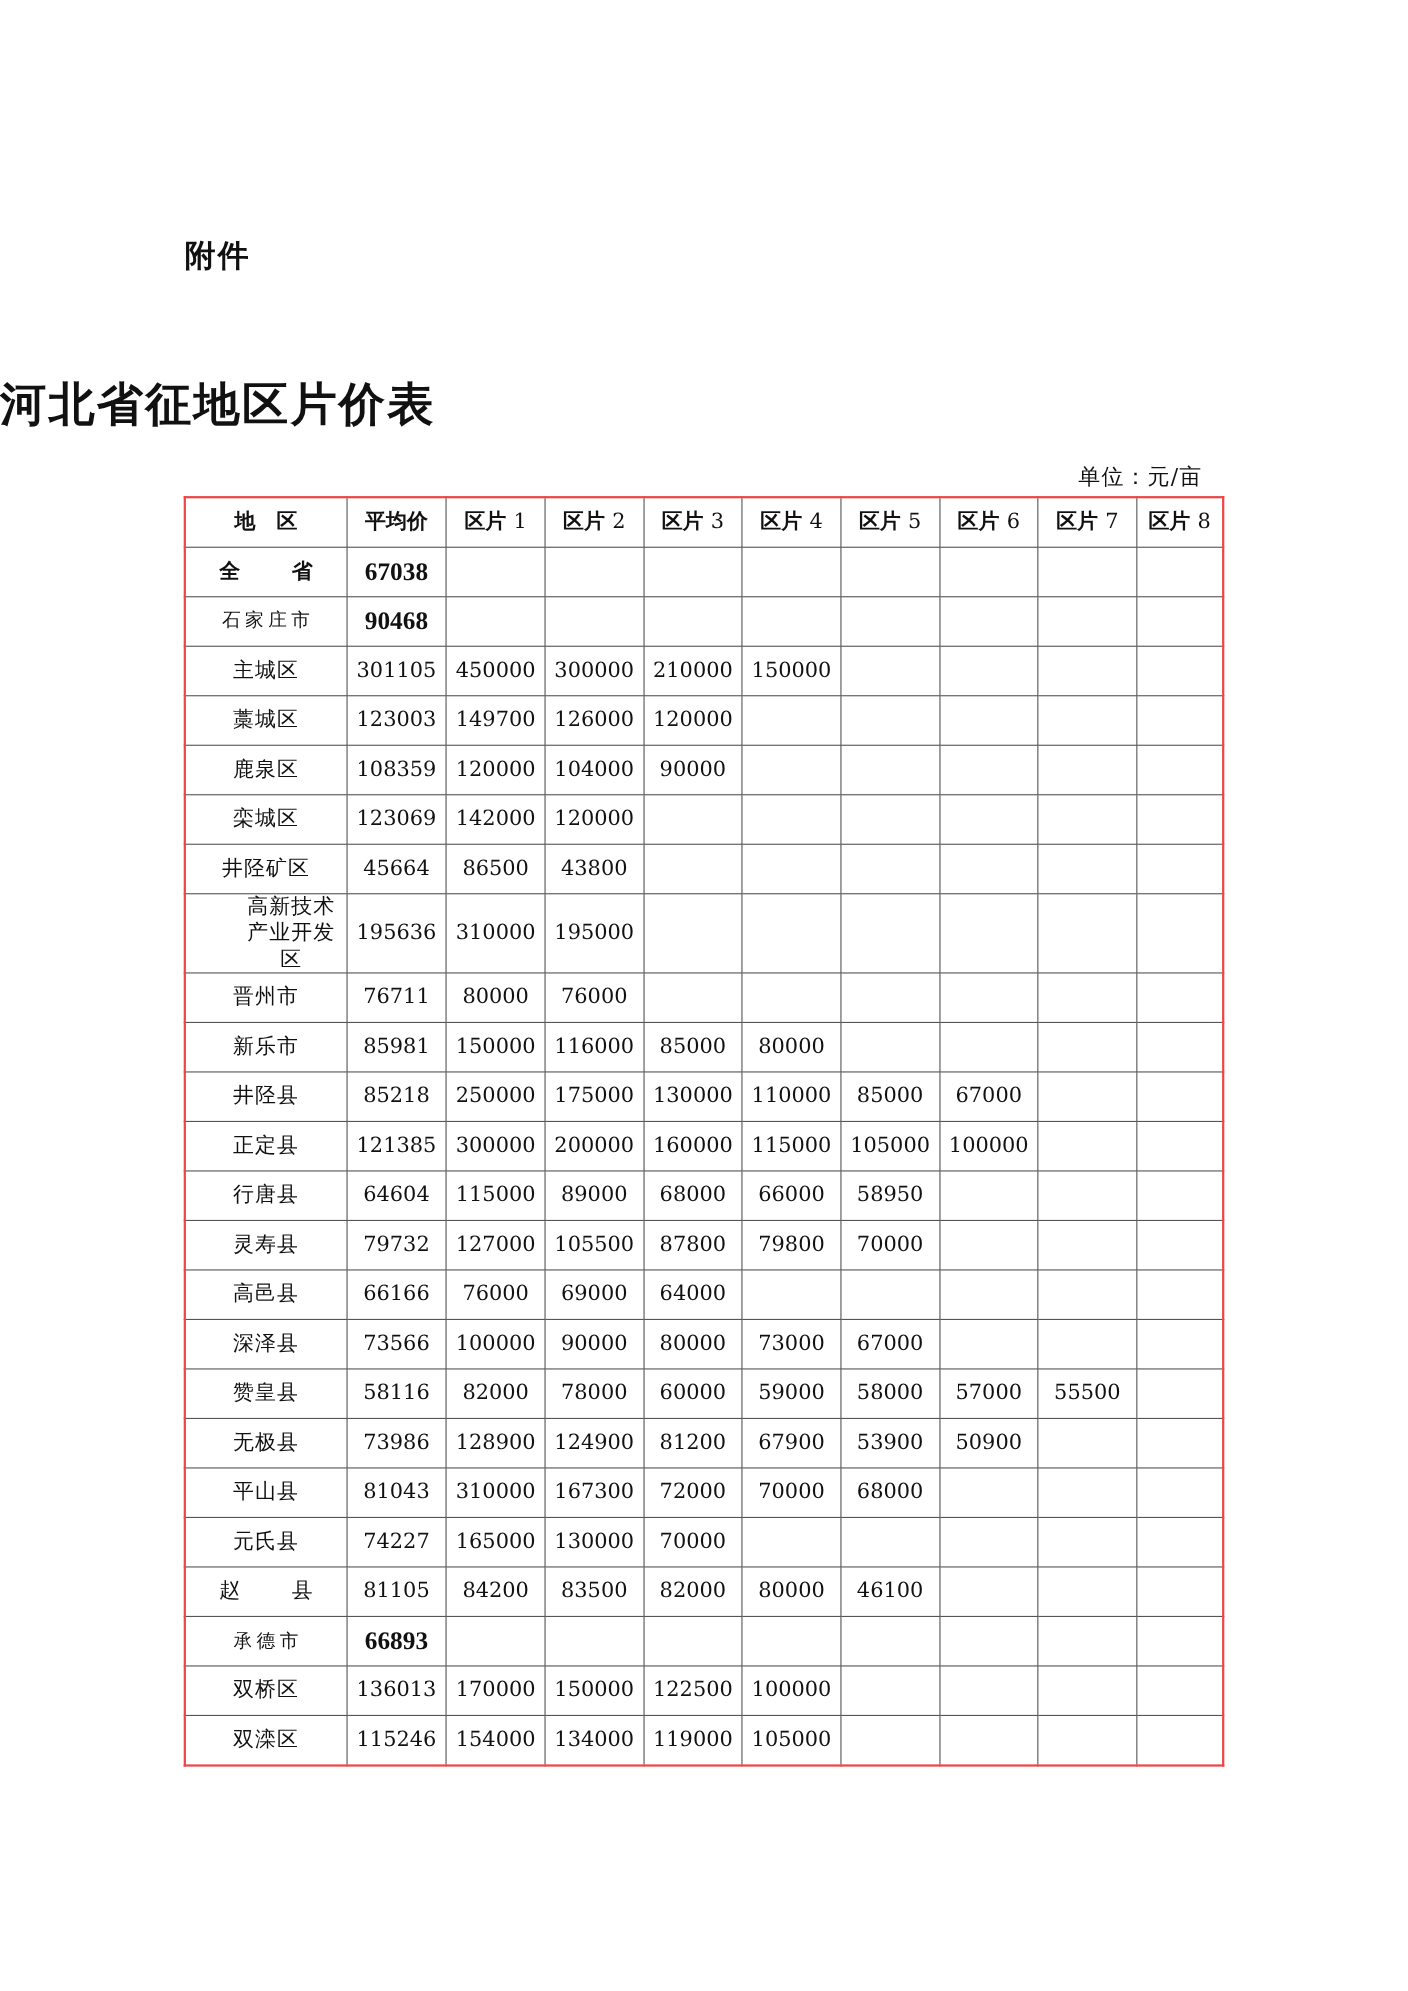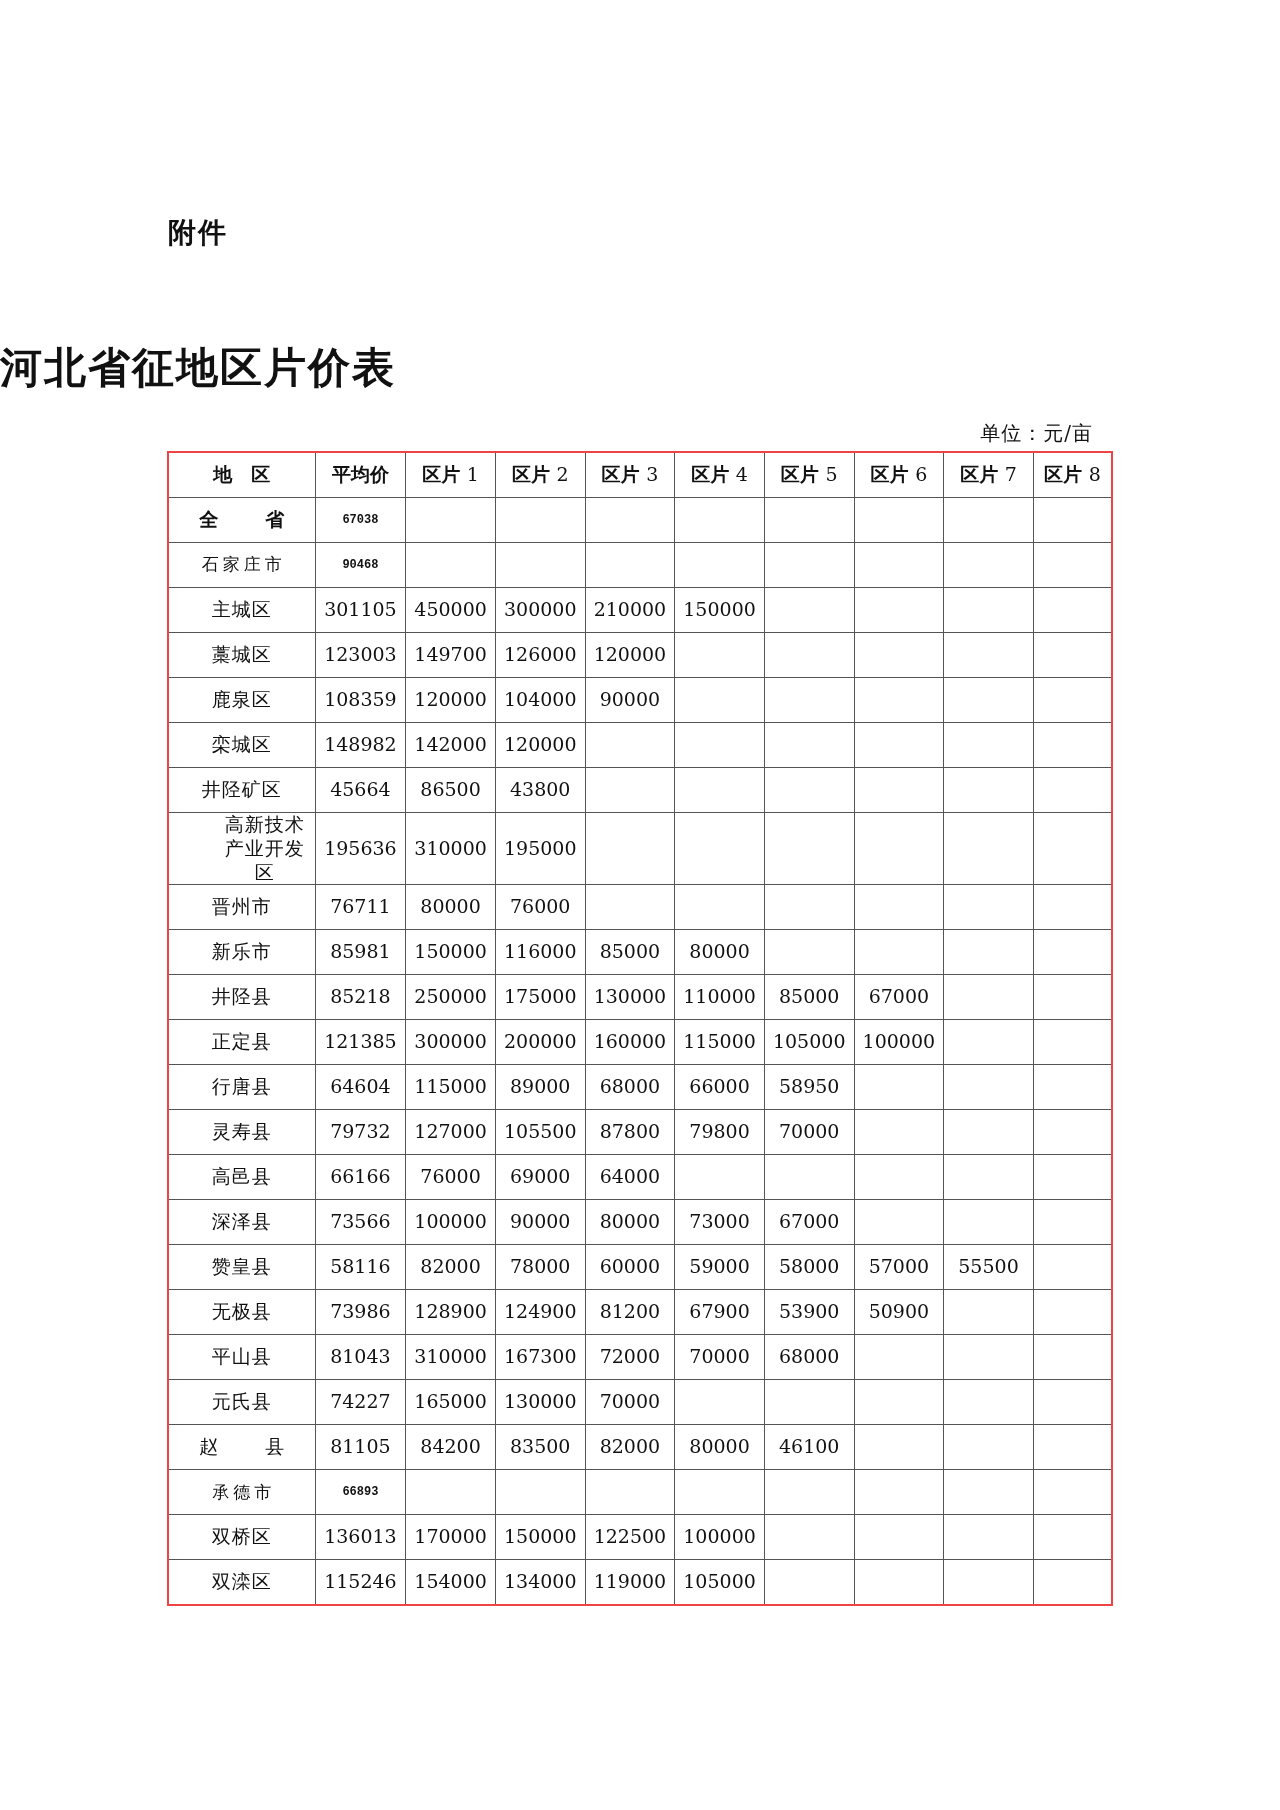--- a/index.html
+++ b/index.html
@@ -17,21 +17,21 @@
           border: 2px solid #ef4444; }
   td, th { border: 1.5px solid #555; text-align: center; vertical-align: middle;
            font-size: 19px; font-weight: normal; padding: 0; height: 44px; line-height: 1.25; }
   th { font-family: "DejaVu Sans", "Liberation Sans", sans-serif; font-weight: bold; font-size: 19px; }
   th .num { font-family: "DejaVu Serif", "Liberation Serif", serif; font-weight: normal; }
   td.region { font-family: "DejaVu Sans", "Liberation Sans", sans-serif; letter-spacing: 1px; }
   td.region.bold { font-weight: bold; letter-spacing: 14px; text-indent: 14px; }
   td.region.city { font-size: 17px; letter-spacing: 4px; text-indent: 4px; }
   td.region.spaced { letter-spacing: 14px; text-indent: 14px; }
   td.tall { height: 59px; padding-left: 46px; }
-  td.avg.bold { font-weight: bold; font-family: Liberation Mono, monospace; font-size: 12px; }
+  td.avg.bold { font-weight: bold; font-family: Liberation Serif, serif; font-size: 23px; }
   col.c0 { width: 146px; } col.c1 { width: 90px; }
   col.cz { width: 89px; } col.c8 { width: 78px; }
 </style>
 </head>
 <body>
 
 <div class="attach">附件</div>
 <div class="title"><span>河北省征地区片价表</span></div>
 <div class="unit">单位：元/亩</div>
 
@@ -118,21 +118,21 @@
         <td>104000</td>
         <td>90000</td>
         <td></td>
         <td></td>
         <td></td>
         <td></td>
         <td></td>
       </tr>
       <tr>
         <td class="region" style="white-space: pre-line; font-family: Liberation Serif, serif;">栾城区</td>
-        <td class="avg">148982</td>
+        <td class="avg">123069</td>
         <td>142000</td>
         <td>120000</td>
         <td></td>
         <td></td>
         <td></td>
         <td></td>
         <td></td>
         <td></td>
       </tr>
       <tr>

